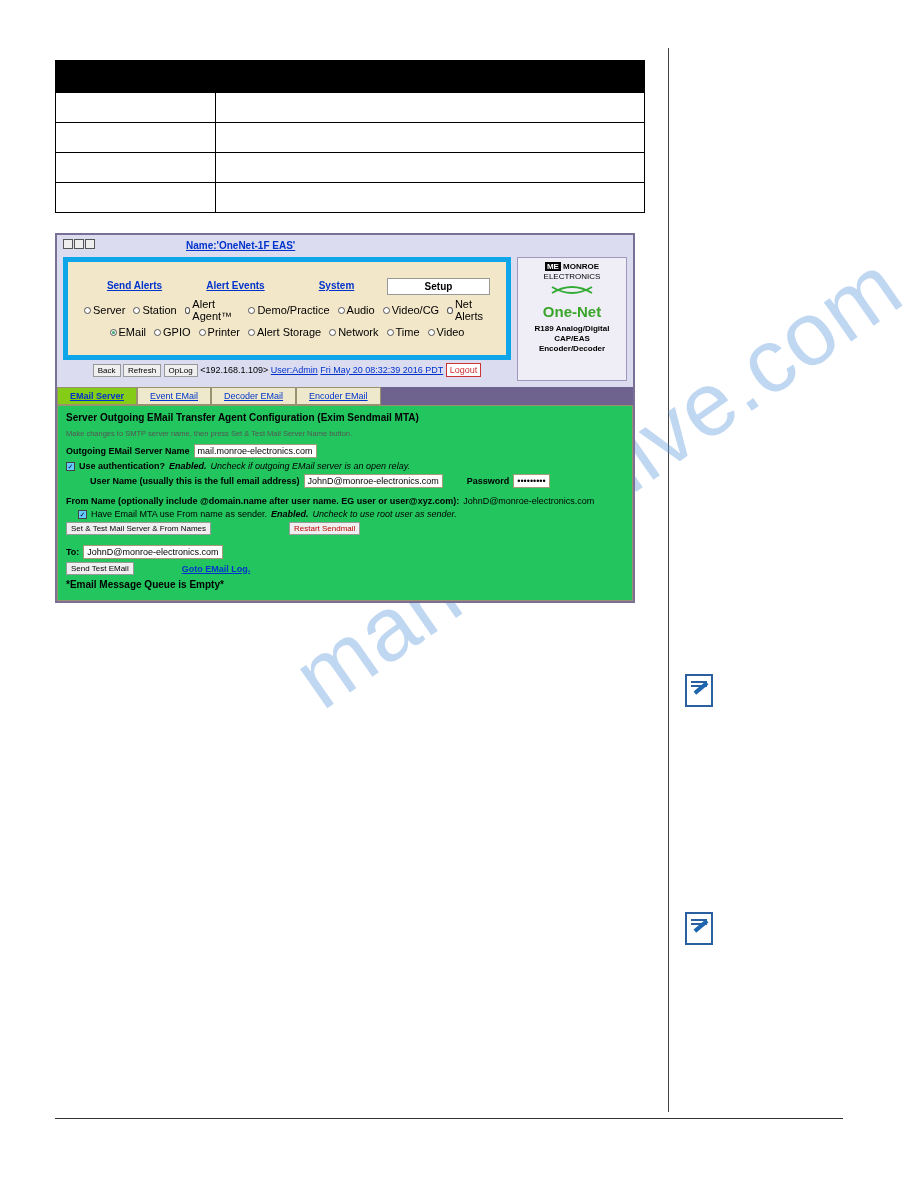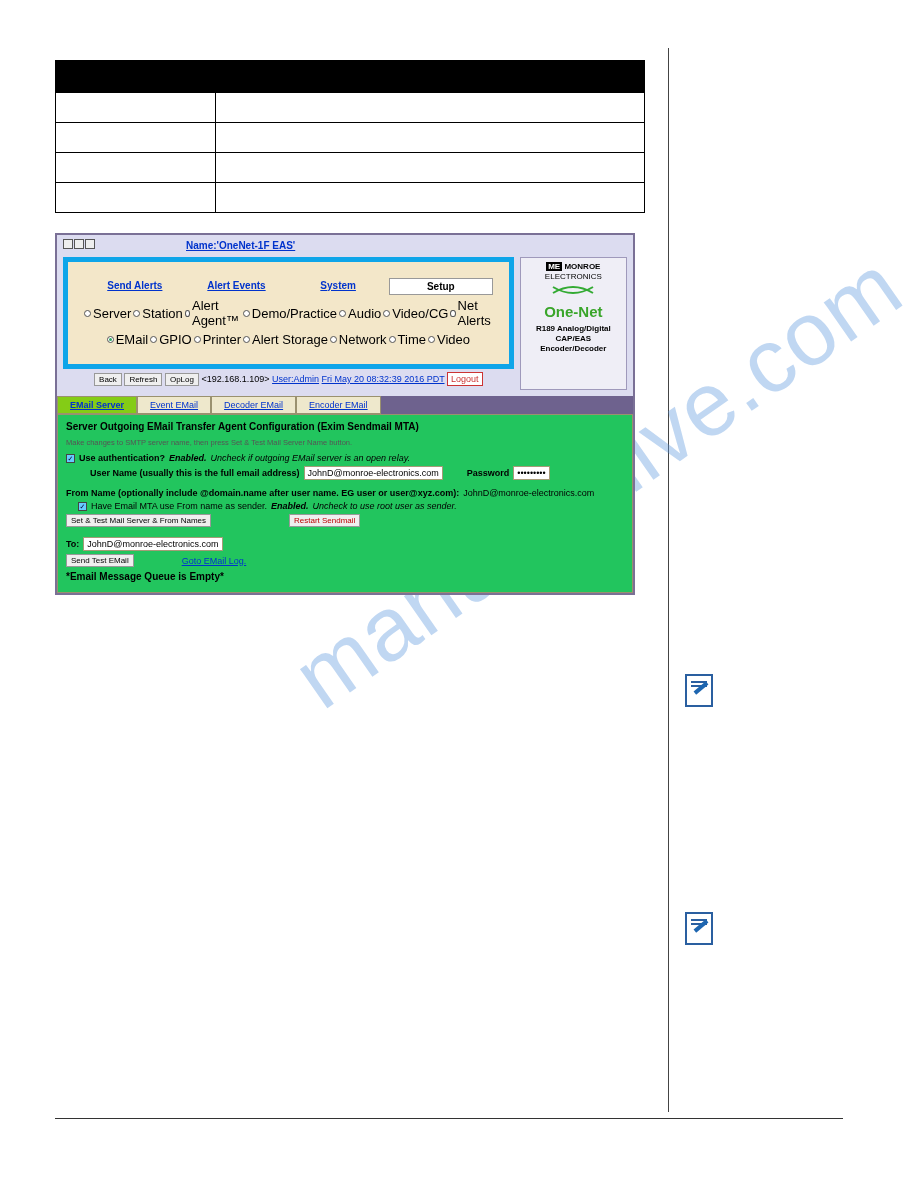--- a/index.html
+++ b/index.html
@@ -107,23 +107,23 @@
     font-size: 10px;
   }
   .tab-row1 .tab.active {
     background: #fff;
     color: #000;
     text-decoration: none;
     border: 1px solid #999;
   }
   .tab-row2, .tab-row3 {
     display: flex;
-    gap: 2px;
+    gap: 8px;
     justify-content: center;
-    font-size: 13px;
+    font-size: 11px;
     padding: 1px 0;
   }
   .radio-item { display: flex; align-items: center; gap: 2px; }
   .radio-item .r {
     width: 7px; height: 7px; border: 1px solid #555; border-radius: 50%; background: #fff;
   }
   .radio-item .r.on::after {
     content: ""; display: block; width: 3px; height: 3px; margin: 1px; border-radius: 50%; background: #3a6;
   }
   .crumbs {
@@ -169,21 +169,21 @@
     background: #fff;
     padding: 1px 3px;
     font-size: 9px;
   }
   .cbx {
     width: 9px; height: 9px; border: 1px solid #444; background: #6cf; display:inline-block;
     text-align: center; line-height: 7px; font-size: 7px; color: #003;
   }
   .fld-label { font-size: 9px; }
   .strongi { font-weight: bold; font-style: italic; }
-  .linksm { color:#0033cc; text-decoration: underline; font-weight: normal; }
+  .linksm { color:#0033cc; text-decoration: underline; font-weight: bold; }
   .queue { font-weight: bold; margin-top: 4px; font-size: 10px; }
 
   .onenet-logo {
     color: #39a52a; font-weight: bold; font-size: 15px; margin: 2px 0;
   }
 
   
   .note-icon {
     position: absolute;
     left: 685px;
@@ -382,20 +382,24 @@
       <div class="stab active">EMail Server</div>
       <div class="stab">Event EMail</div>
       <div class="stab">Decoder EMail</div>
       <div class="stab">Encoder EMail</div>
     </div>
 
     <div class="cfg-panel">
       <div class="cfg-title">Server Outgoing EMail Transfer Agent Configuration (Exim Sendmail MTA)</div>
       <div class="smallnote">Make changes to SMTP server name, then press Set &amp; Test Mail Server Name button.</div>
 
+      <div class="row">
+        <span class="fld-label" style="font-weight:bold">Outgoing EMail Server Name</span>
+        <span class="inp">mail.monroe-electronics.com</span>
+      </div>
 
       <div class="row">
         <span class="cbx">✓</span>
         <span class="fld-label" style="font-weight:bold">Use authentication?</span>
         <span class="strongi">Enabled.</span>
         <span style="font-style:italic">Uncheck if outgoing EMail server is an open relay.</span>
       </div>
 
       <div class="row" style="margin-left:24px">
         <span class="fld-label" style="font-weight:bold">User Name (usually this is the full email address)</span>

